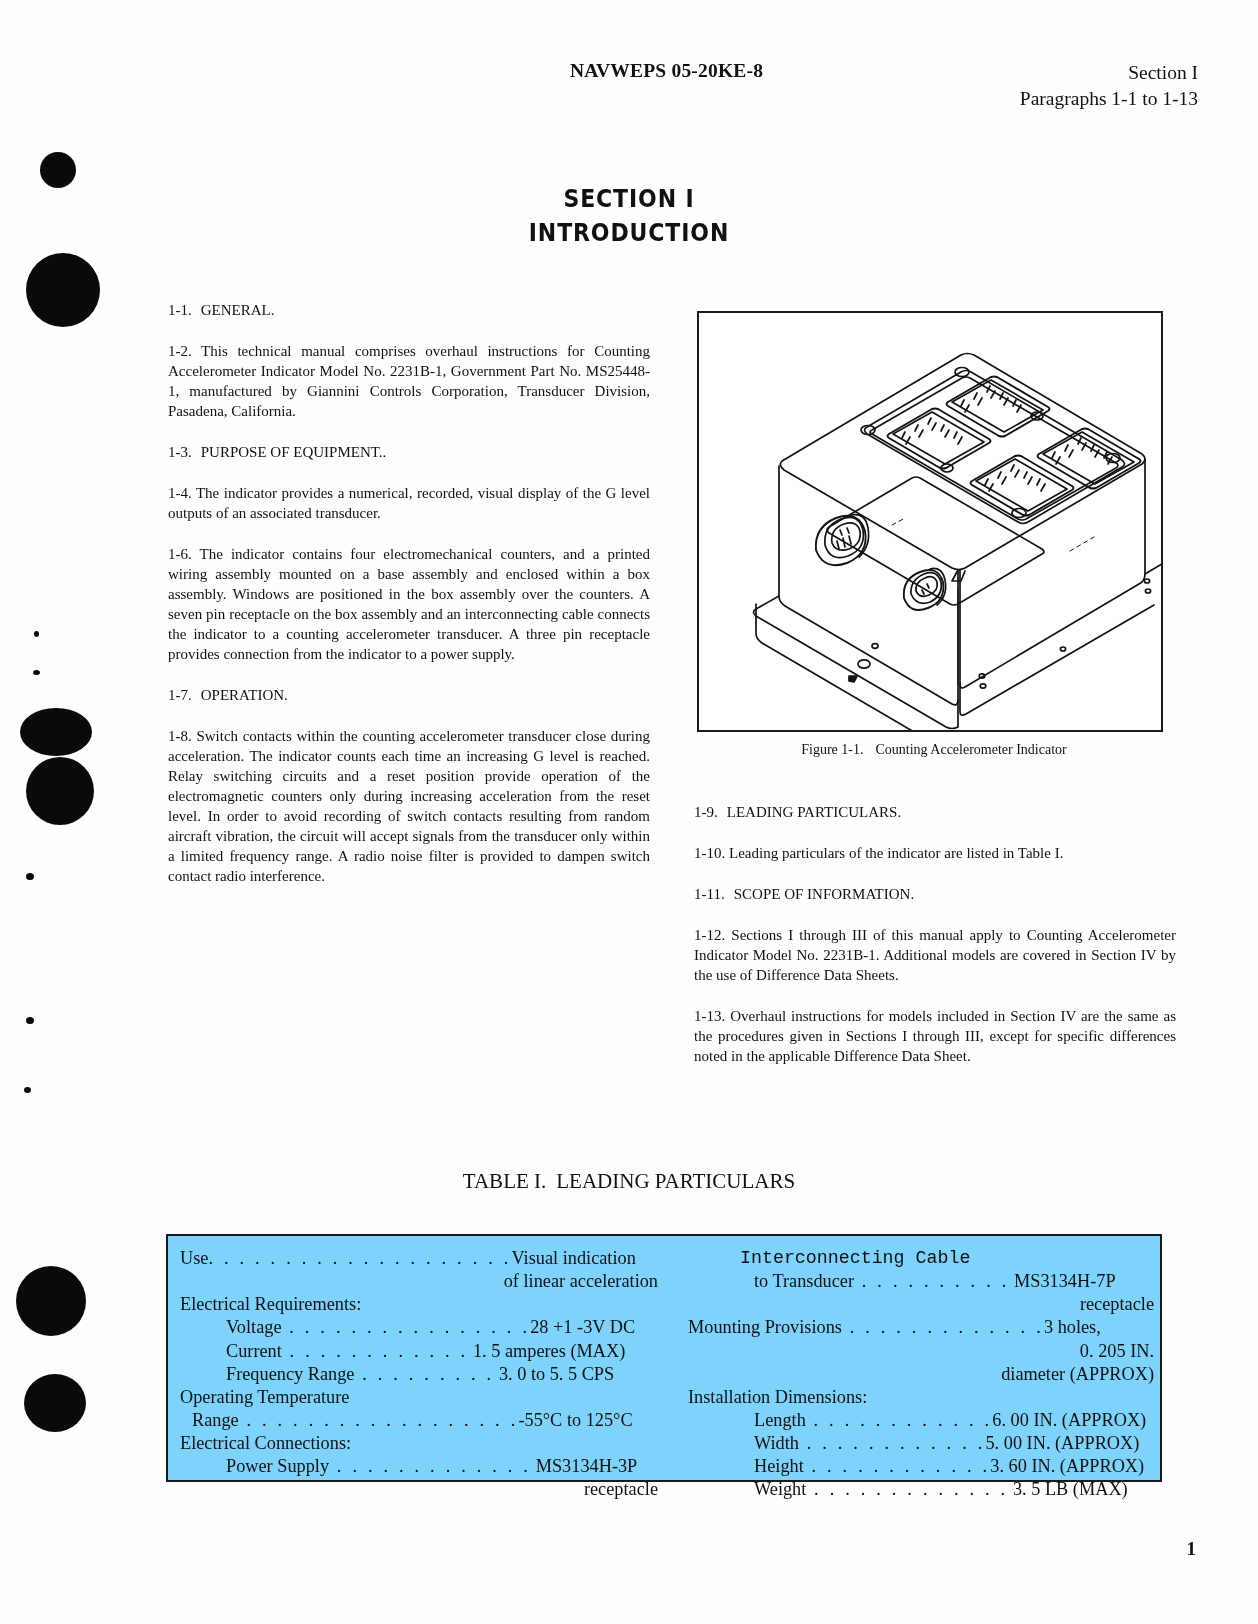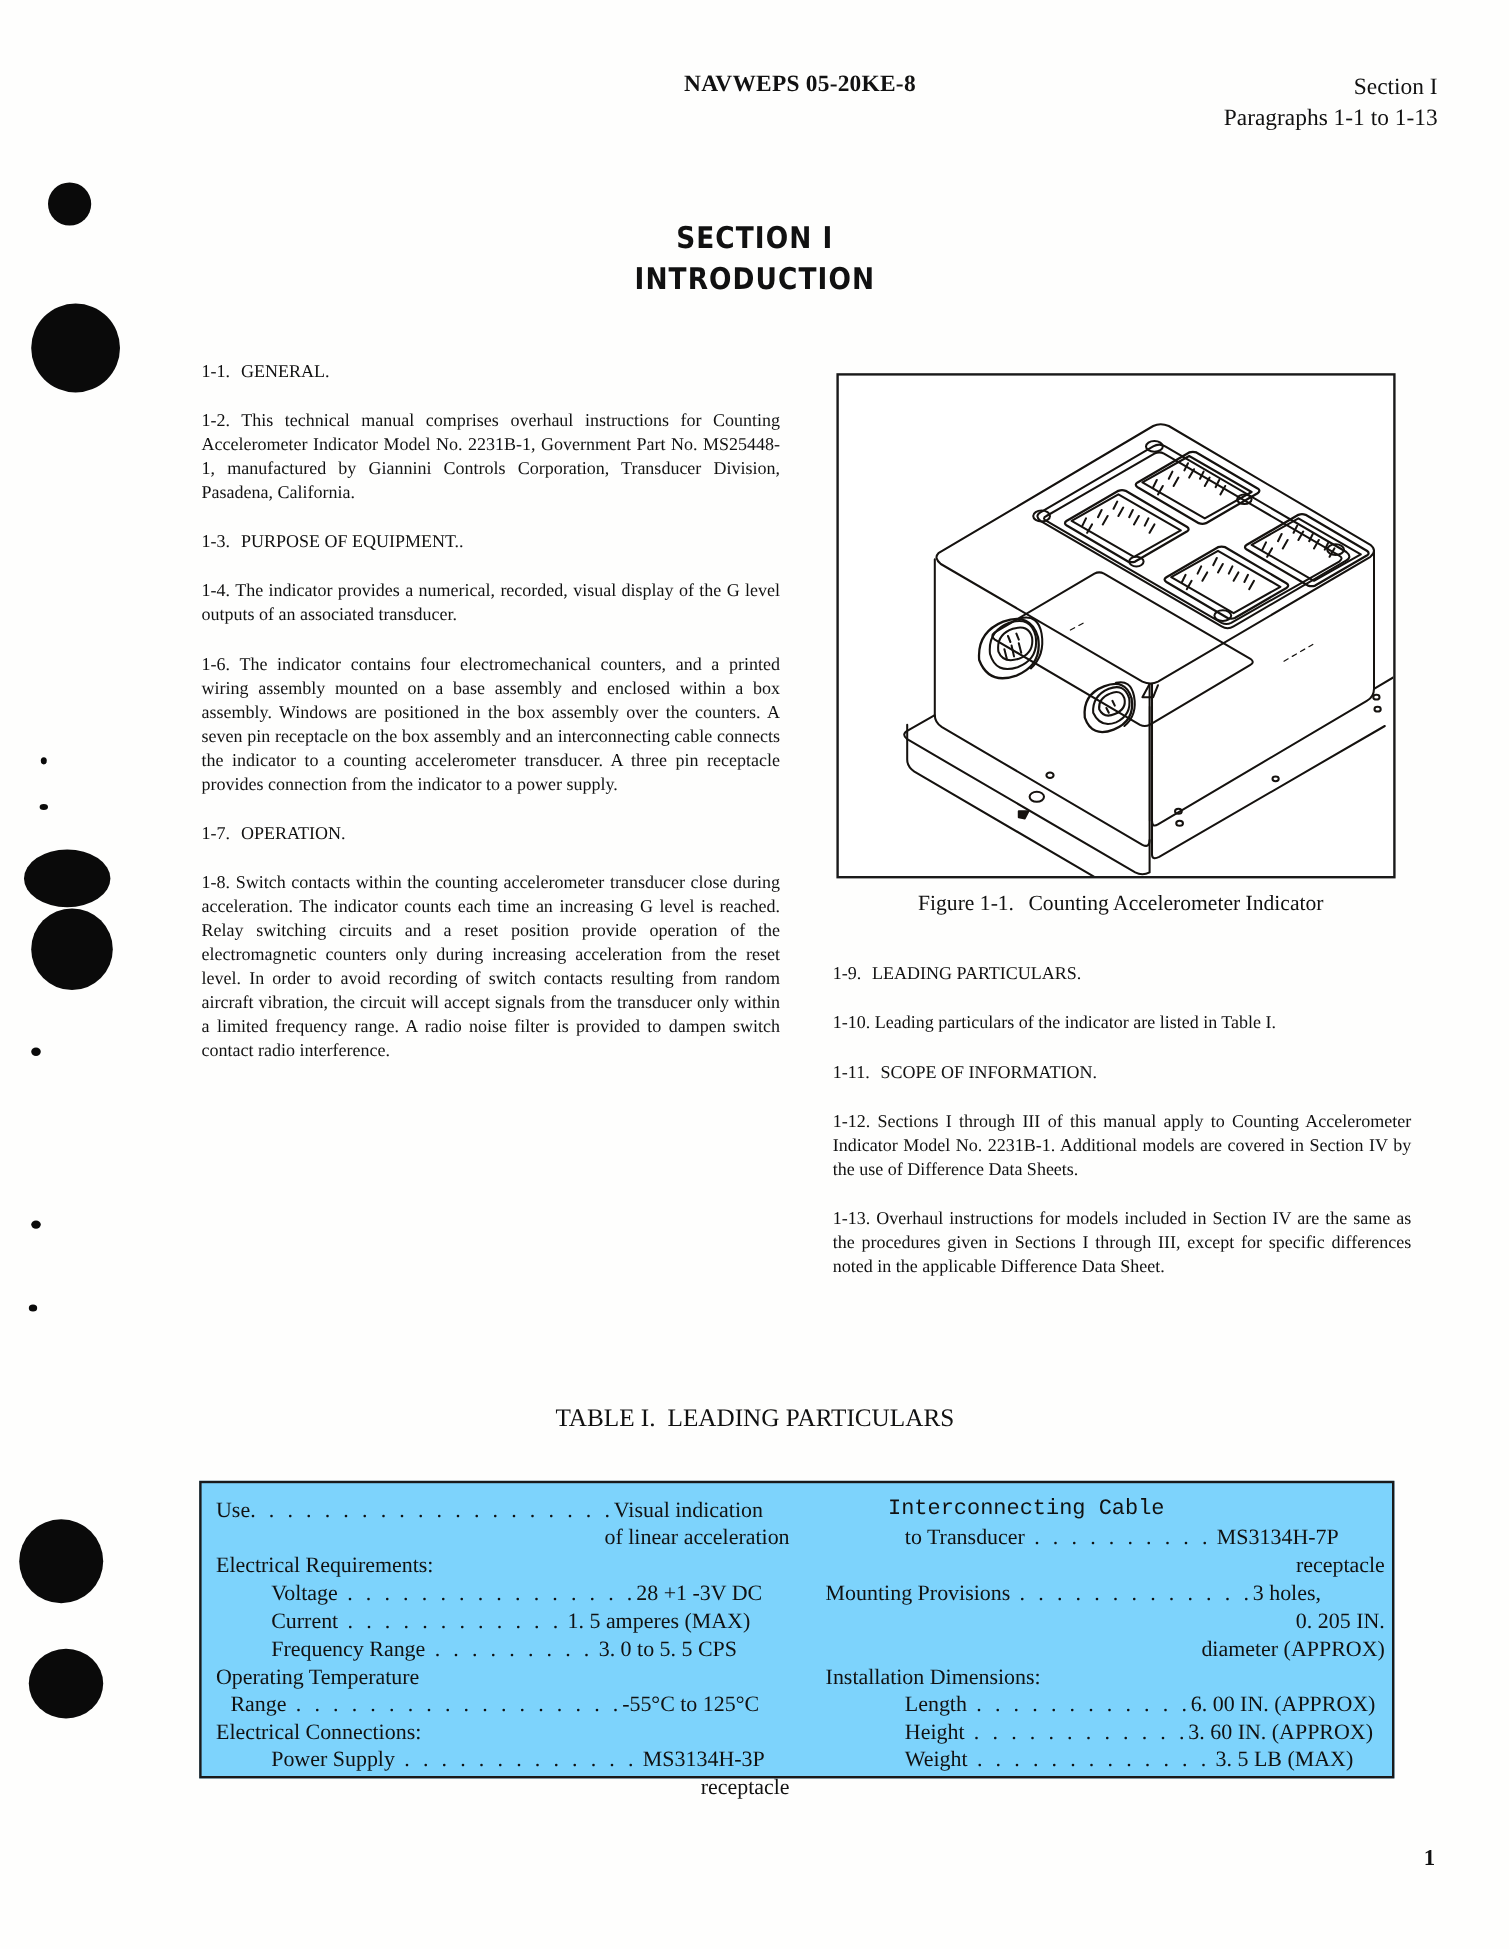--- a/index.html
+++ b/index.html
@@ -104,21 +104,21 @@
     background: #ffffff;
     box-sizing: border-box;
   }
   #figure-box svg { display: block; }
   #figure-caption {
     position: absolute;
     left: 694px;
     top: 742px;
     width: 480px;
     text-align: center;
-    font-size: 18px;
+    font-size: 14px;
     white-space: nowrap;
   }
   #figure-caption .fig-label { margin-right: 12px; }
 
   
   #table-title {
     position: absolute;
     left: 0;
     right: 0;
     top: 1169px;
@@ -333,20 +333,21 @@
       </div>
     <div class="tcol" id="tcol-right">
         <div class="trow ind1"><span class="lbl">Interconnecting Cable</span></div>
         <div class="trow ind2"><span class="lbl">to Transducer</span><span class="dots"> . . . . . . . . . .</span><span class="val"> MS3134H-7P</span></div>
         <div class="trow rt"><span class="val">receptacle</span></div>
         <div class="trow"><span class="lbl">Mounting Provisions</span><span class="dots">  . . . . . . . . . . . . .</span><span class="val">3 holes,</span></div>
         <div class="trow rt"><span class="val">0. 205 IN.</span></div>
         <div class="trow rt"><span class="val">diameter (APPROX)</span></div>
         <div class="trow"><span class="lbl">Installation Dimensions:</span></div>
         <div class="trow ind2"><span class="lbl">Length</span><span class="dots"> . . . . . . . . . . . .</span><span class="val">6. 00 IN.  (APPROX)</span></div>
+        <div class="trow ind2"><span class="lbl">Width</span><span class="dots">  . . . . . . . . . . . .</span><span class="val">5. 00 IN.  (APPROX)</span></div>
         <div class="trow ind2"><span class="lbl">Height</span><span class="dots"> . . . . . . . . . . . .</span><span class="val">3. 60 IN.  (APPROX)</span></div>
         <div class="trow ind2"><span class="lbl">Weight</span><span class="dots"> . . . . . . . . . . . . .</span><span class="val"> 3. 5 LB (MAX)</span></div>
       </div>
   </div>
 
   <div id="page-number">1</div>
 
 </div>
 
 </body></html>

